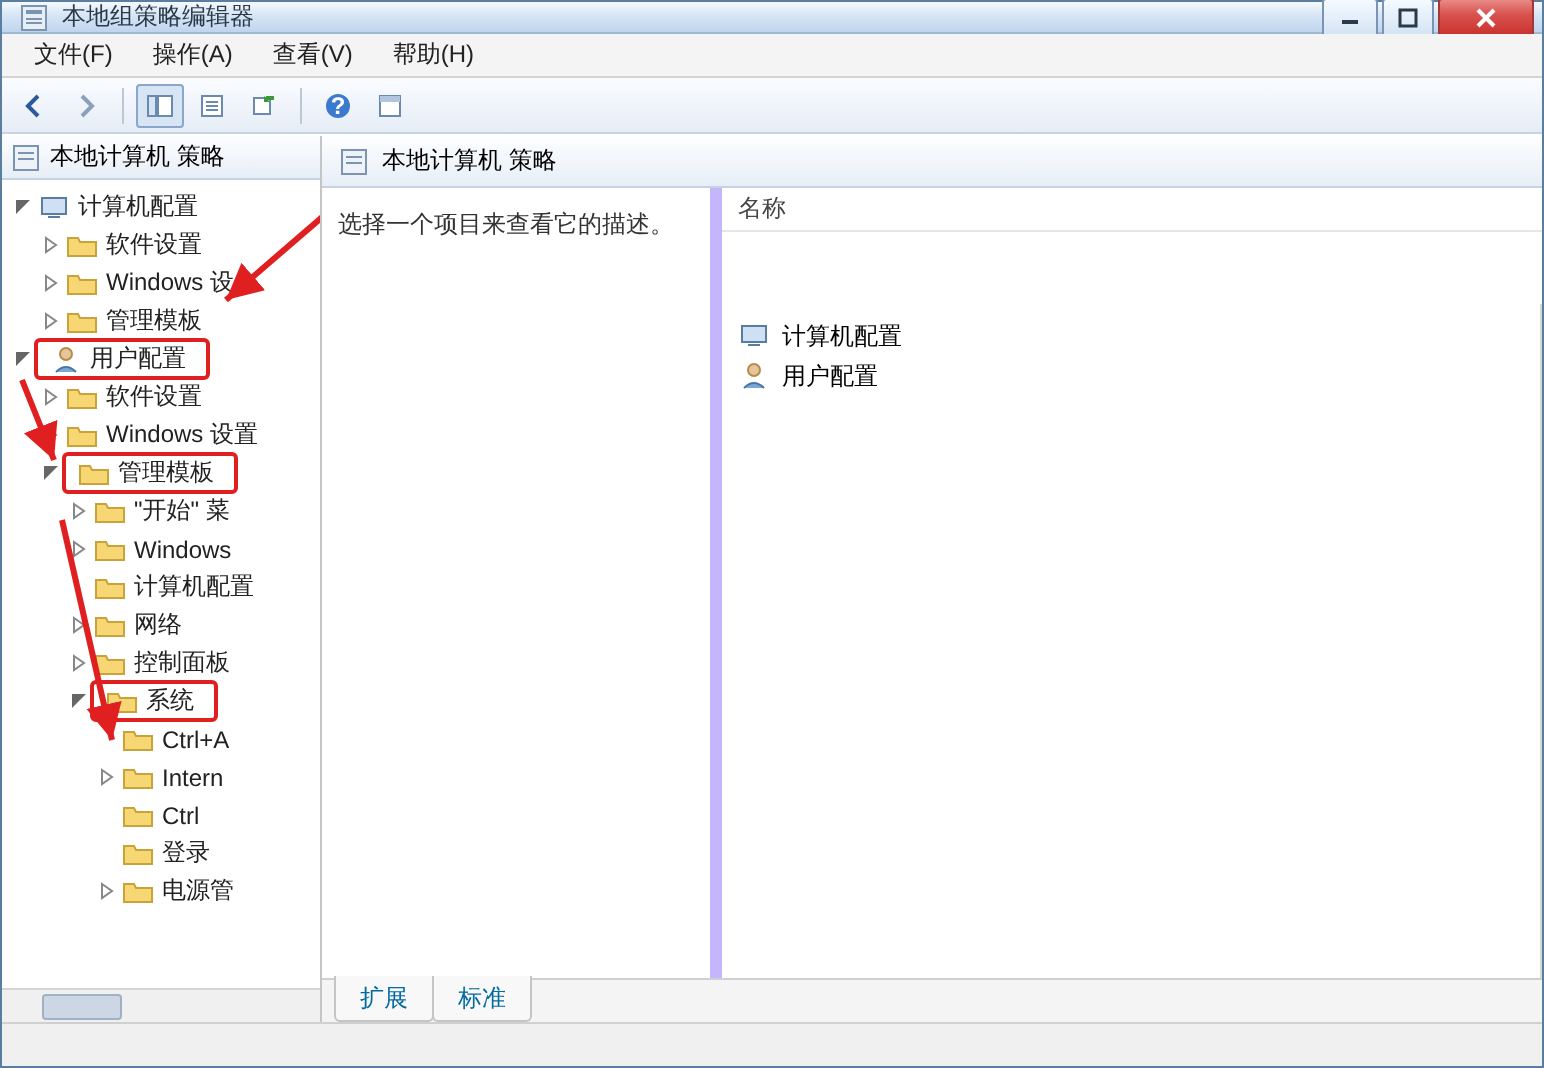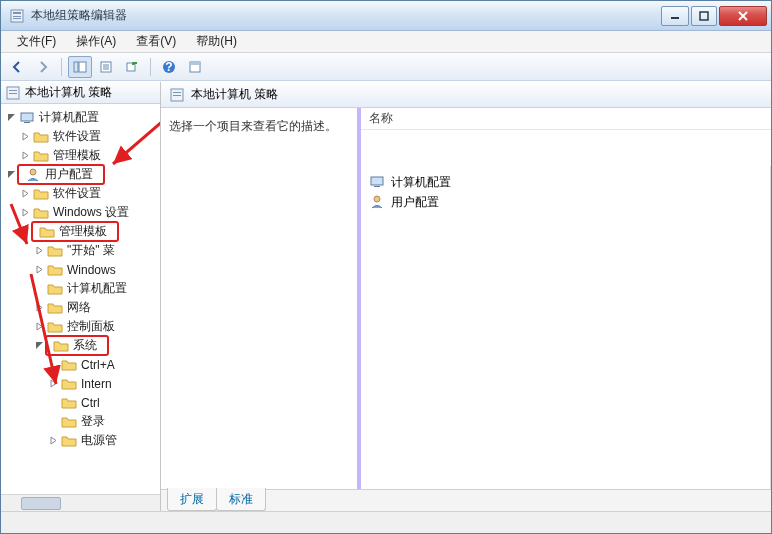--- a/index.html
+++ b/index.html
@@ -7,21 +7,21 @@
 
 .window {
   width: 772px; height: 534px;
   background: #fff;
   display: flex; flex-direction: column;
   border: 1px solid #5a7ea0;
 }
 
 
 .titlebar {
-  height: 30px;
+  height: 16px;
   background: linear-gradient(to bottom, #f5f9fd 0%, #d9e7f6 40%, #bfd5ee 100%);
   display: flex; align-items: center; padding: 0 4px 0 8px;
   border-bottom: 1px solid #9eb8d6;
 }
 .titlebar .icon { width: 16px; height: 16px; margin-right: 6px; }
 .titlebar .title { flex: 1; color: #2a3a4a; }
 .winbtns { display: flex; }
 .winbtn {
   width: 30px; height: 20px; margin-left: 2px;
   display: flex; align-items: center; justify-content: center;
@@ -103,21 +103,21 @@
   height: 26px; display: flex; align-items: center; padding: 0 8px; gap: 6px;
   background: linear-gradient(to bottom,#fdfeff,#e7eef7);
   border-bottom: 1px solid #c7d3e2;
 }
 .righthead .icon { width: 16px; height: 16px; }
 .rightbody {
   flex: 1; display: flex; min-height: 0;
 }
 .descpane {
   width: 200px; padding: 10px 8px; color: #333;
-  border-right: 4px solid #c4b5fd;
+  border-right: 6px solid #c4b5fd;
 }
 .listpane { flex: 1; display: flex; flex-direction: column; gap: 36px; }
 .listhead {
   height: 22px; display: flex; align-items: center; padding: 0 8px;
   color: #444;
   border-bottom: 1px solid #e6e6e6;
 }
 .listarea { flex: 1; padding: 6px 8px; border-right: 1px solid #d8d8d8; }
 .listitem { display: flex; align-items: center; height: 20px; }
 .listitem .icon { width: 16px; height: 16px; margin-right: 6px; }
@@ -277,20 +277,32 @@
           <div class="row">
             <span class="indent"></span>
             <span class="twisty">
                 <svg width="9" height="9">
                   <path d="M2 1 L7 4.5 L2 8 Z" fill="none" stroke="#888"></path>
                 </svg>
               </span>
             <svg class="nodeicon" viewBox="0 0 16 16">
                 <path d="M1 4 L6 4 L7 6 L15 6 L15 13 L1 13 Z" fill="#f7d774" stroke="#c9a23a"></path>
               </svg>
+            <span class="nodelabel">Windows 设</span>
+          </div>
+          <div class="row">
+            <span class="indent"></span>
+            <span class="twisty">
+                <svg width="9" height="9">
+                  <path d="M2 1 L7 4.5 L2 8 Z" fill="none" stroke="#888"></path>
+                </svg>
+              </span>
+            <svg class="nodeicon" viewBox="0 0 16 16">
+                <path d="M1 4 L6 4 L7 6 L15 6 L15 13 L1 13 Z" fill="#f7d774" stroke="#c9a23a"></path>
+              </svg>
             <span class="nodelabel">管理模板</span>
           </div>
 
           <div class="row">
             <span class="twisty">
                 <svg width="9" height="9">
                   <path d="M1 1 L8 1 L1 8 Z" fill="#666"></path>
                 </svg>
               </span>
             <span class="highlight" style="display:inline-flex;align-items:center;">

